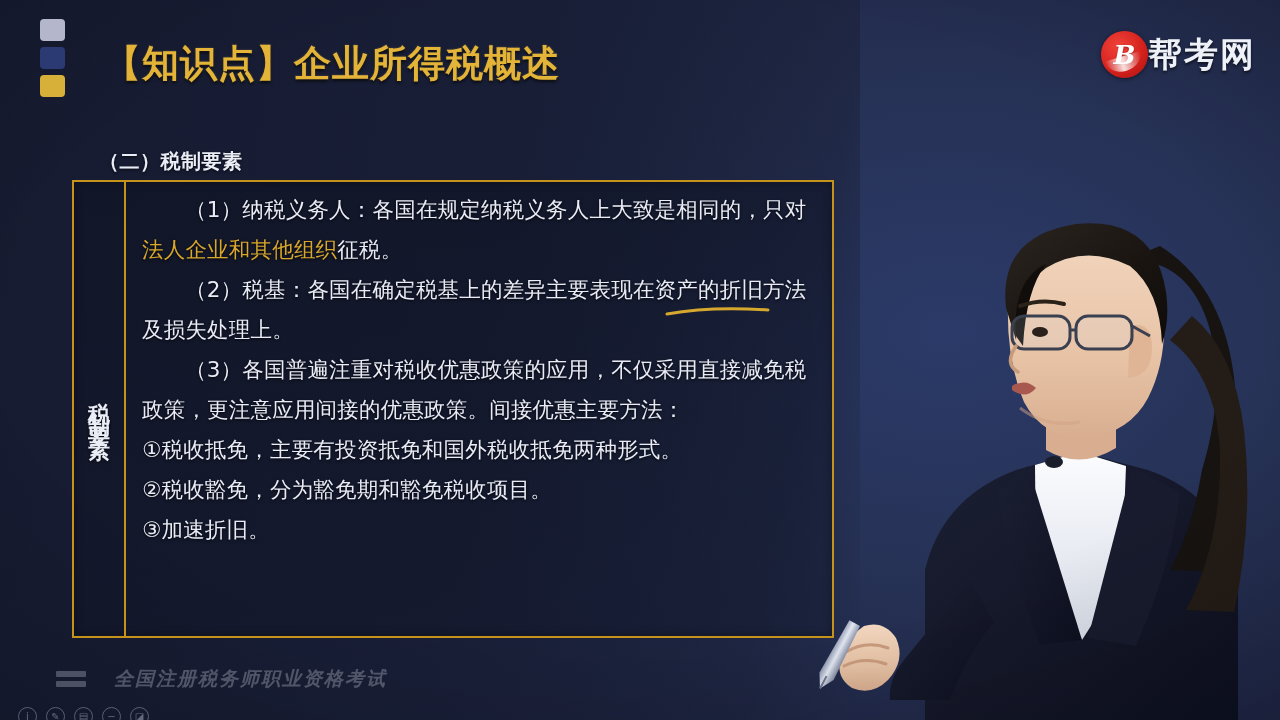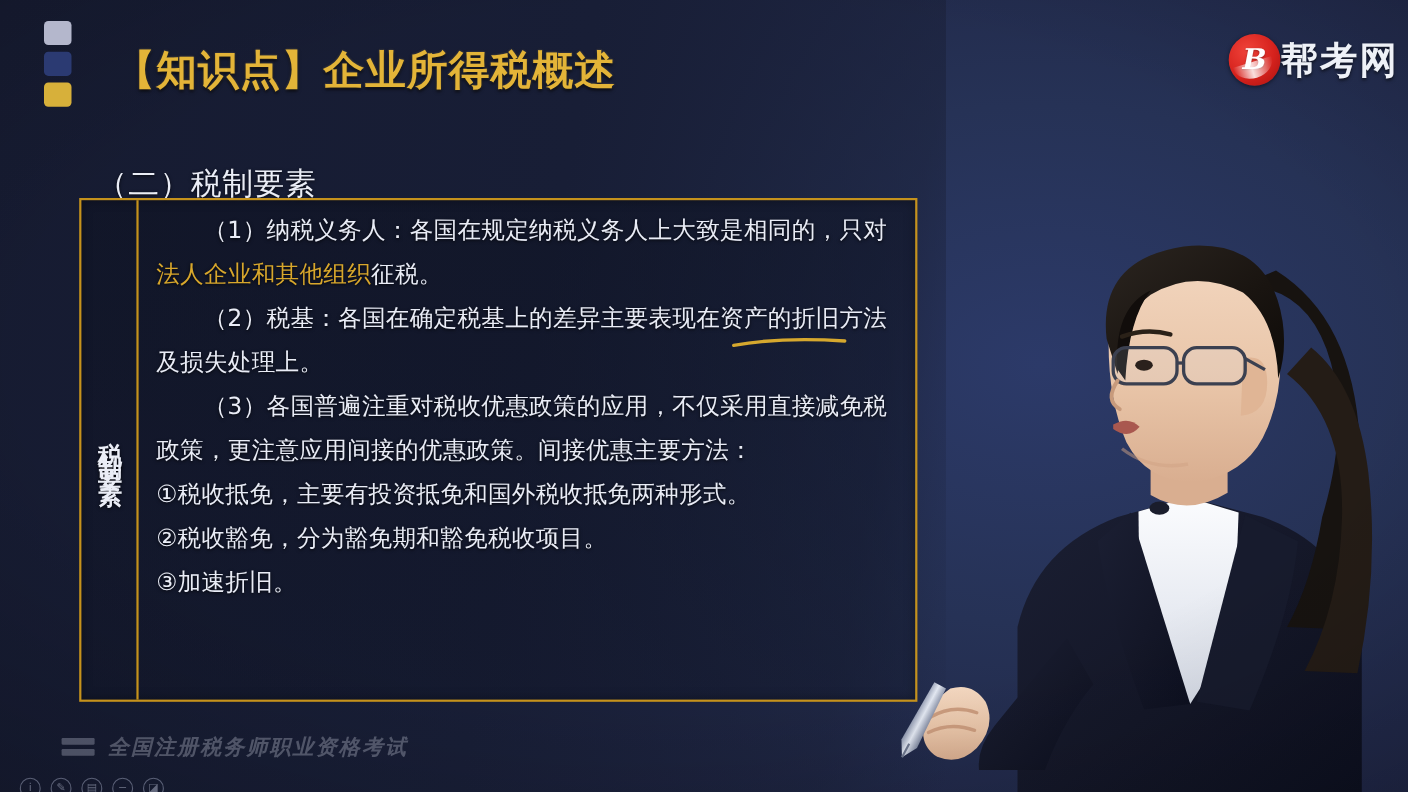--- a/index.html
+++ b/index.html
@@ -39,21 +39,21 @@
 
   #page-title{
     position:absolute; left:104px; top:36px;
     font-size:37px; line-height:56px; letter-spacing:1px; font-weight:700;
     color:#e3b438;
     text-shadow:0 2px 3px rgba(0,0,0,.75), 0 0 2px rgba(255,214,110,.35);
     white-space:nowrap;
   }
 
   
-  #brand{ position:absolute; right:8px; top:31px; display:flex; align-items:center; }
+  #brand{ position:absolute; right:24px; top:31px; display:flex; align-items:center; }
   #brand-badge{
     width:47px; height:47px; border-radius:50%;
     background:radial-gradient(circle at 36% 32%, #f0433a 0%, #d6221d 55%, #a8110f 100%);
     position:relative; box-shadow:0 1px 4px rgba(0,0,0,.5);
   }
   #brand-badge .b-glyph{
     position:absolute; inset:0; display:flex; align-items:center; justify-content:center;
     color:#fff; font-family:"DejaVu Serif","Liberation Serif",serif;
     font-style:italic; font-weight:700; font-size:26px; line-height:1;
     text-shadow:0 1px 2px rgba(0,0,0,.35);
@@ -64,22 +64,22 @@
     background:linear-gradient(90deg,rgba(255,255,255,0) 0%,rgba(255,255,255,.85) 45%,rgba(255,255,255,0) 100%);
     transform:rotate(-17deg);
   }
   #brand-name{
     font-size:34px; font-weight:700; color:#eef1f7; letter-spacing:2px;
     text-shadow:0 2px 3px rgba(0,0,0,.6);
   }
 
   
   #section-heading{
-    position:absolute; left:88px; top:148px;
-    font-size:28px; font-weight:400; color:#eaedf6; letter-spacing:.5px;
+    position:absolute; left:99px; top:148px;
+    font-size:20px; font-weight:700; color:#eaedf6; letter-spacing:.5px;
     text-shadow:0 1px 3px rgba(0,0,0,.8);
   }
 
   
   #content-box{
     position:absolute; left:72px; top:180px; width:762px; height:458px;
     border:2px solid #c5921c; display:flex;
     background:linear-gradient(180deg, rgba(12,16,30,.48), rgba(12,16,30,.30));
     box-shadow:0 0 10px rgba(0,0,0,.35) inset;
   }
@@ -102,21 +102,21 @@
   #row-body p.indent{ text-indent:2em; }
   .hl{ color:#d8a72c; }
   .ann-underline{
     position:absolute; left:665px; top:307px; width:105px; height:9px;
     pointer-events:none;
   }
 
   
   #watermark{
     position:absolute; left:56px; bottom:28px;
-    display:flex; align-items:center; gap:12px; opacity:.30;
+    display:flex; align-items:center; gap:28px; opacity:.30;
   }
   #wm-bars{ display:flex; flex-direction:column; gap:4px; }
   #wm-bars i{ display:block; width:30px; height:6px; background:#cfd4e4; border-radius:1px; }
   #wm-text{
     font-size:19px; font-weight:700; font-style:italic; color:#d7dbe8; letter-spacing:2px;
   }
   #player-icons{
     position:absolute; left:18px; bottom:-6px; display:flex; gap:9px; opacity:.45;
   }
   #player-icons .pi{

